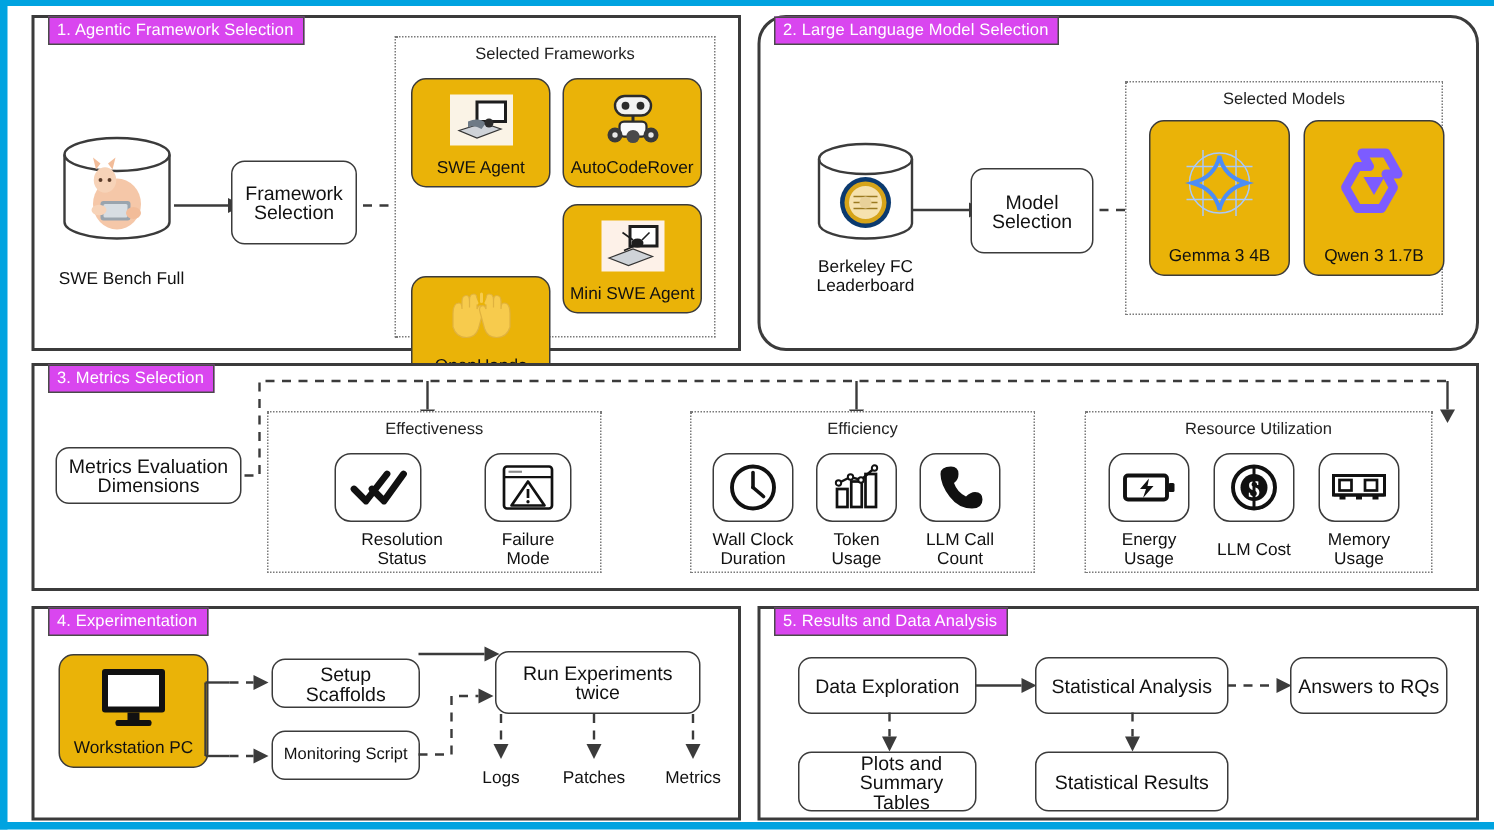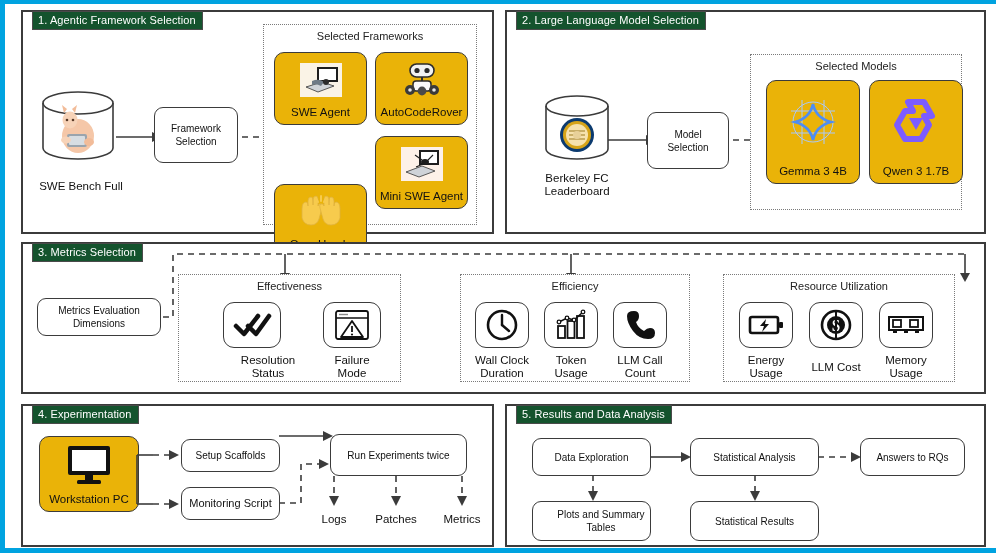--- a/index.html
+++ b/index.html
@@ -21,35 +21,35 @@
   }
   .panel{
     position:absolute;
     box-sizing:border-box;
     border:2px solid #3b3b3b;
     background:#ffffff;
   }
   .panel-title{
     position:absolute;
     top:-1px;left:9px;
-    background:#14532d;
+    background:#d946ef;
     border:1px solid #4a4a4a;
     color:#ffffff;
     font-size:11px;
     line-height:17px;
     padding:0 6px 0 5px;
     white-space:nowrap;
     letter-spacing:.1px;
   }
   
   .rbox{
     position:absolute;box-sizing:border-box;
     border:1.6px solid #3b3b3b;border-radius:9px;background:#fff;
     display:flex;align-items:center;justify-content:center;text-align:center;
-    font-size:10px;color:#111;line-height:13px;padding:2px 4px;
+    font-size:13px;color:#111;line-height:13px;padding:2px 4px;
   }
   .grp{
     position:absolute;box-sizing:border-box;
     border:1.5px dotted #7a7a7a;background:#fff;
   }
   .grp-label{
     position:absolute;top:5px;left:0;width:100%;text-align:center;
     font-size:11px;color:#222;
   }
   .card{
@@ -185,21 +185,21 @@
             <line x1="21" y1="13" x2="14" y2="8"></line>
             <line x1="22" y1="17" x2="15" y2="20"></line>
             <line x1="27" y1="13" x2="32" y2="8"></line>
           </g>
         </svg>
       </div>
       <div class="cap">Mini SWE Agent</div>
     </div>
   </div>
 
-  <div class="panel" style="left:500px;top:6px;width:481px;height:224px;">
+  <div class="panel" style="left:500px;top:6px;width:481px;height:224px;border-radius:19px;">
     <div class="panel-title">2. Large Language Model Selection</div>
 
     <div class="cyl" style="left:35px;top:83px;">
       <svg width="70" height="72" viewBox="0 0 70 72">
         <ellipse cx="35" cy="11" rx="31" ry="10" class="ln"></ellipse>
         <path d="M4 11 L4 54 A31 10 0 0 0 66 54 L66 11" class="ln"></path>
         <g>
           <circle cx="35" cy="40" r="17" fill="#0B3A6F"></circle>
           <circle cx="35" cy="40" r="14" fill="#D6A419"></circle>
           <circle cx="35" cy="40" r="11" fill="#F6E2AE"></circle>

